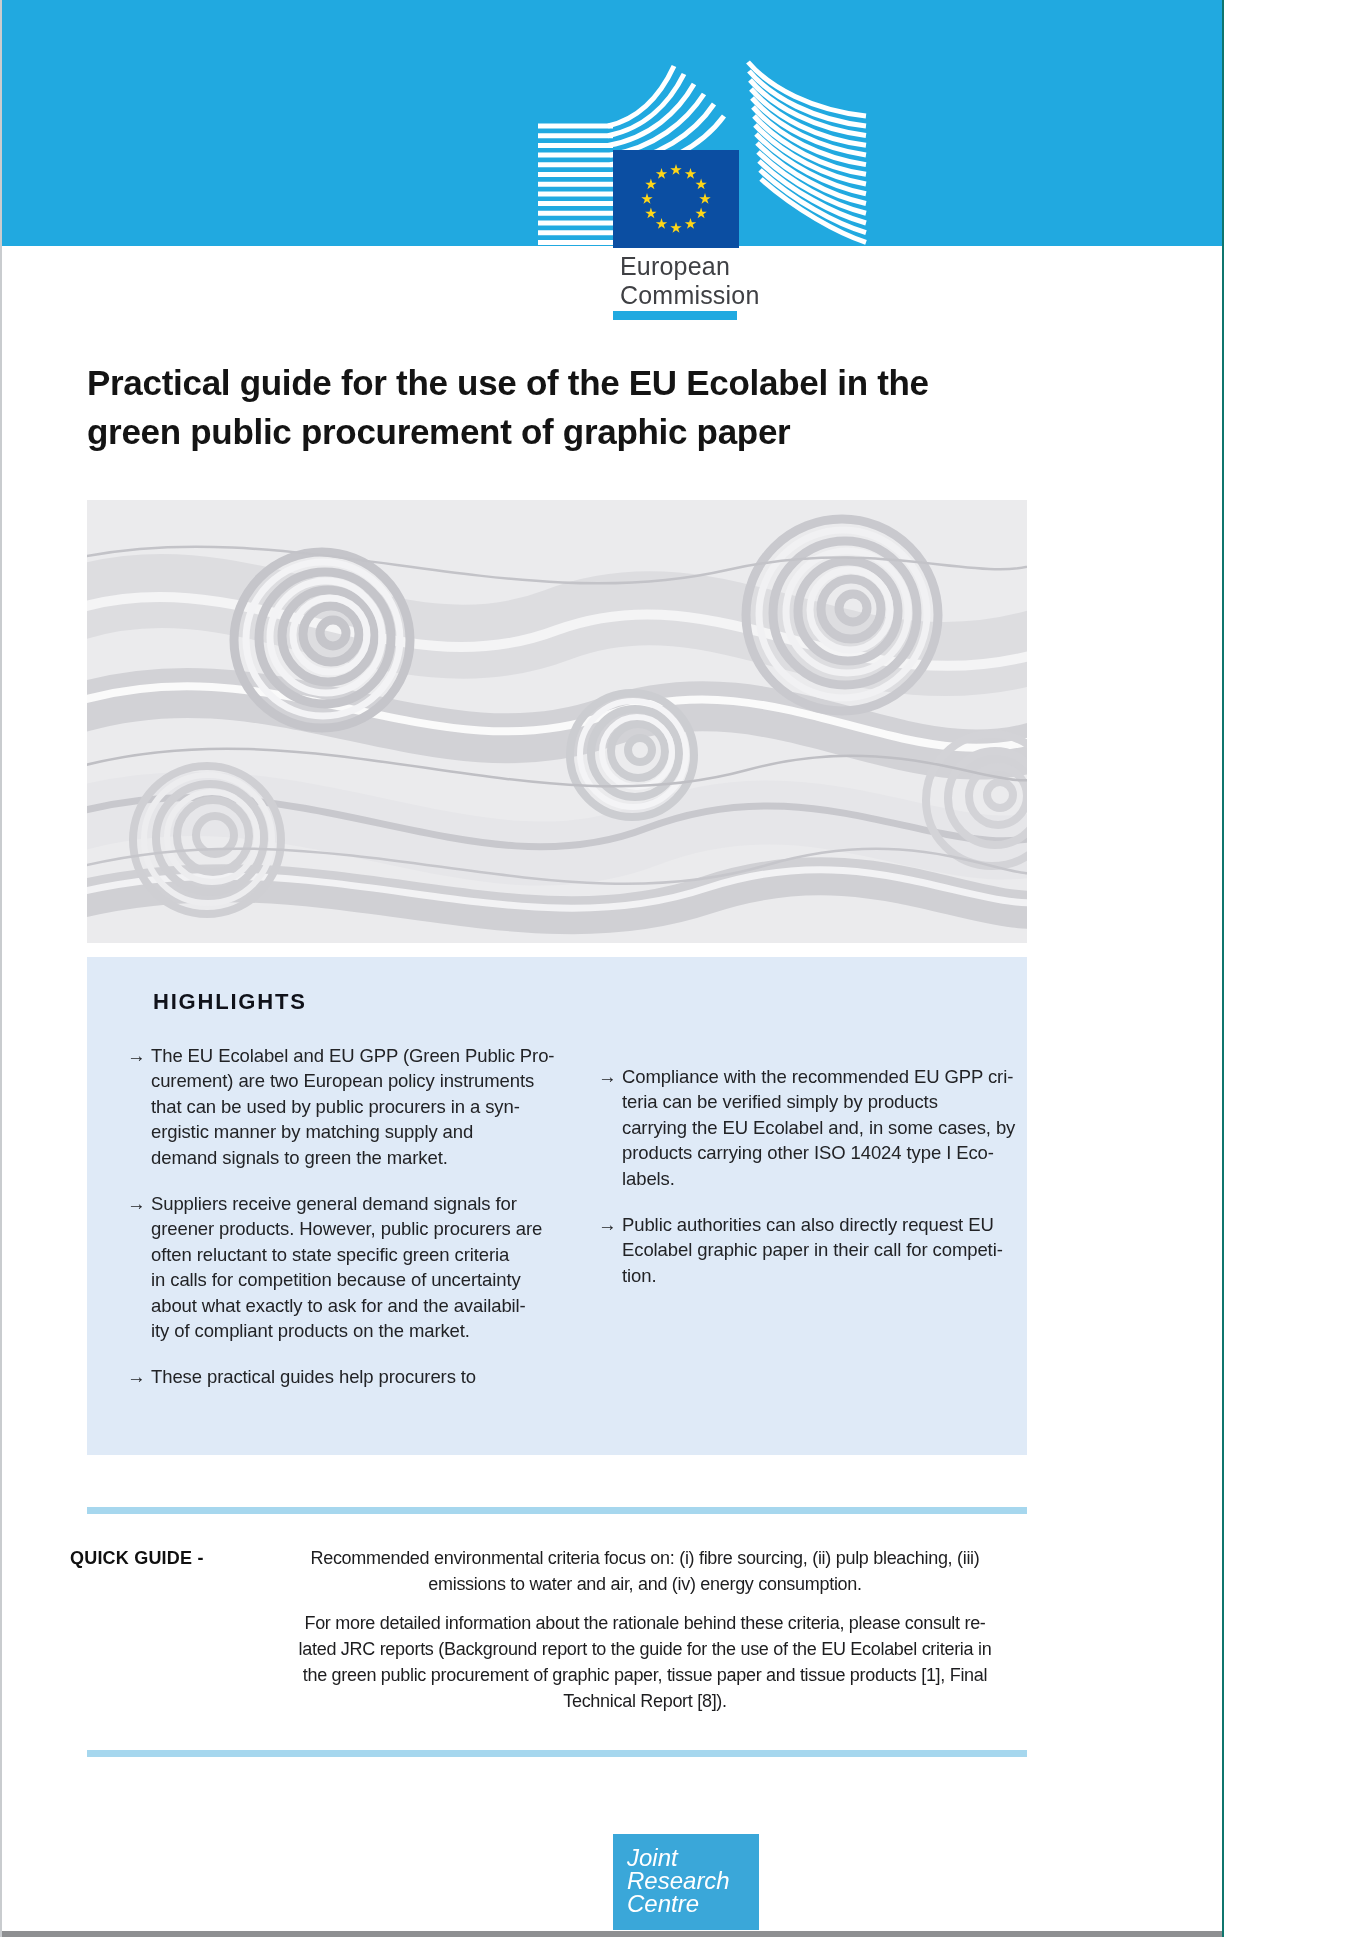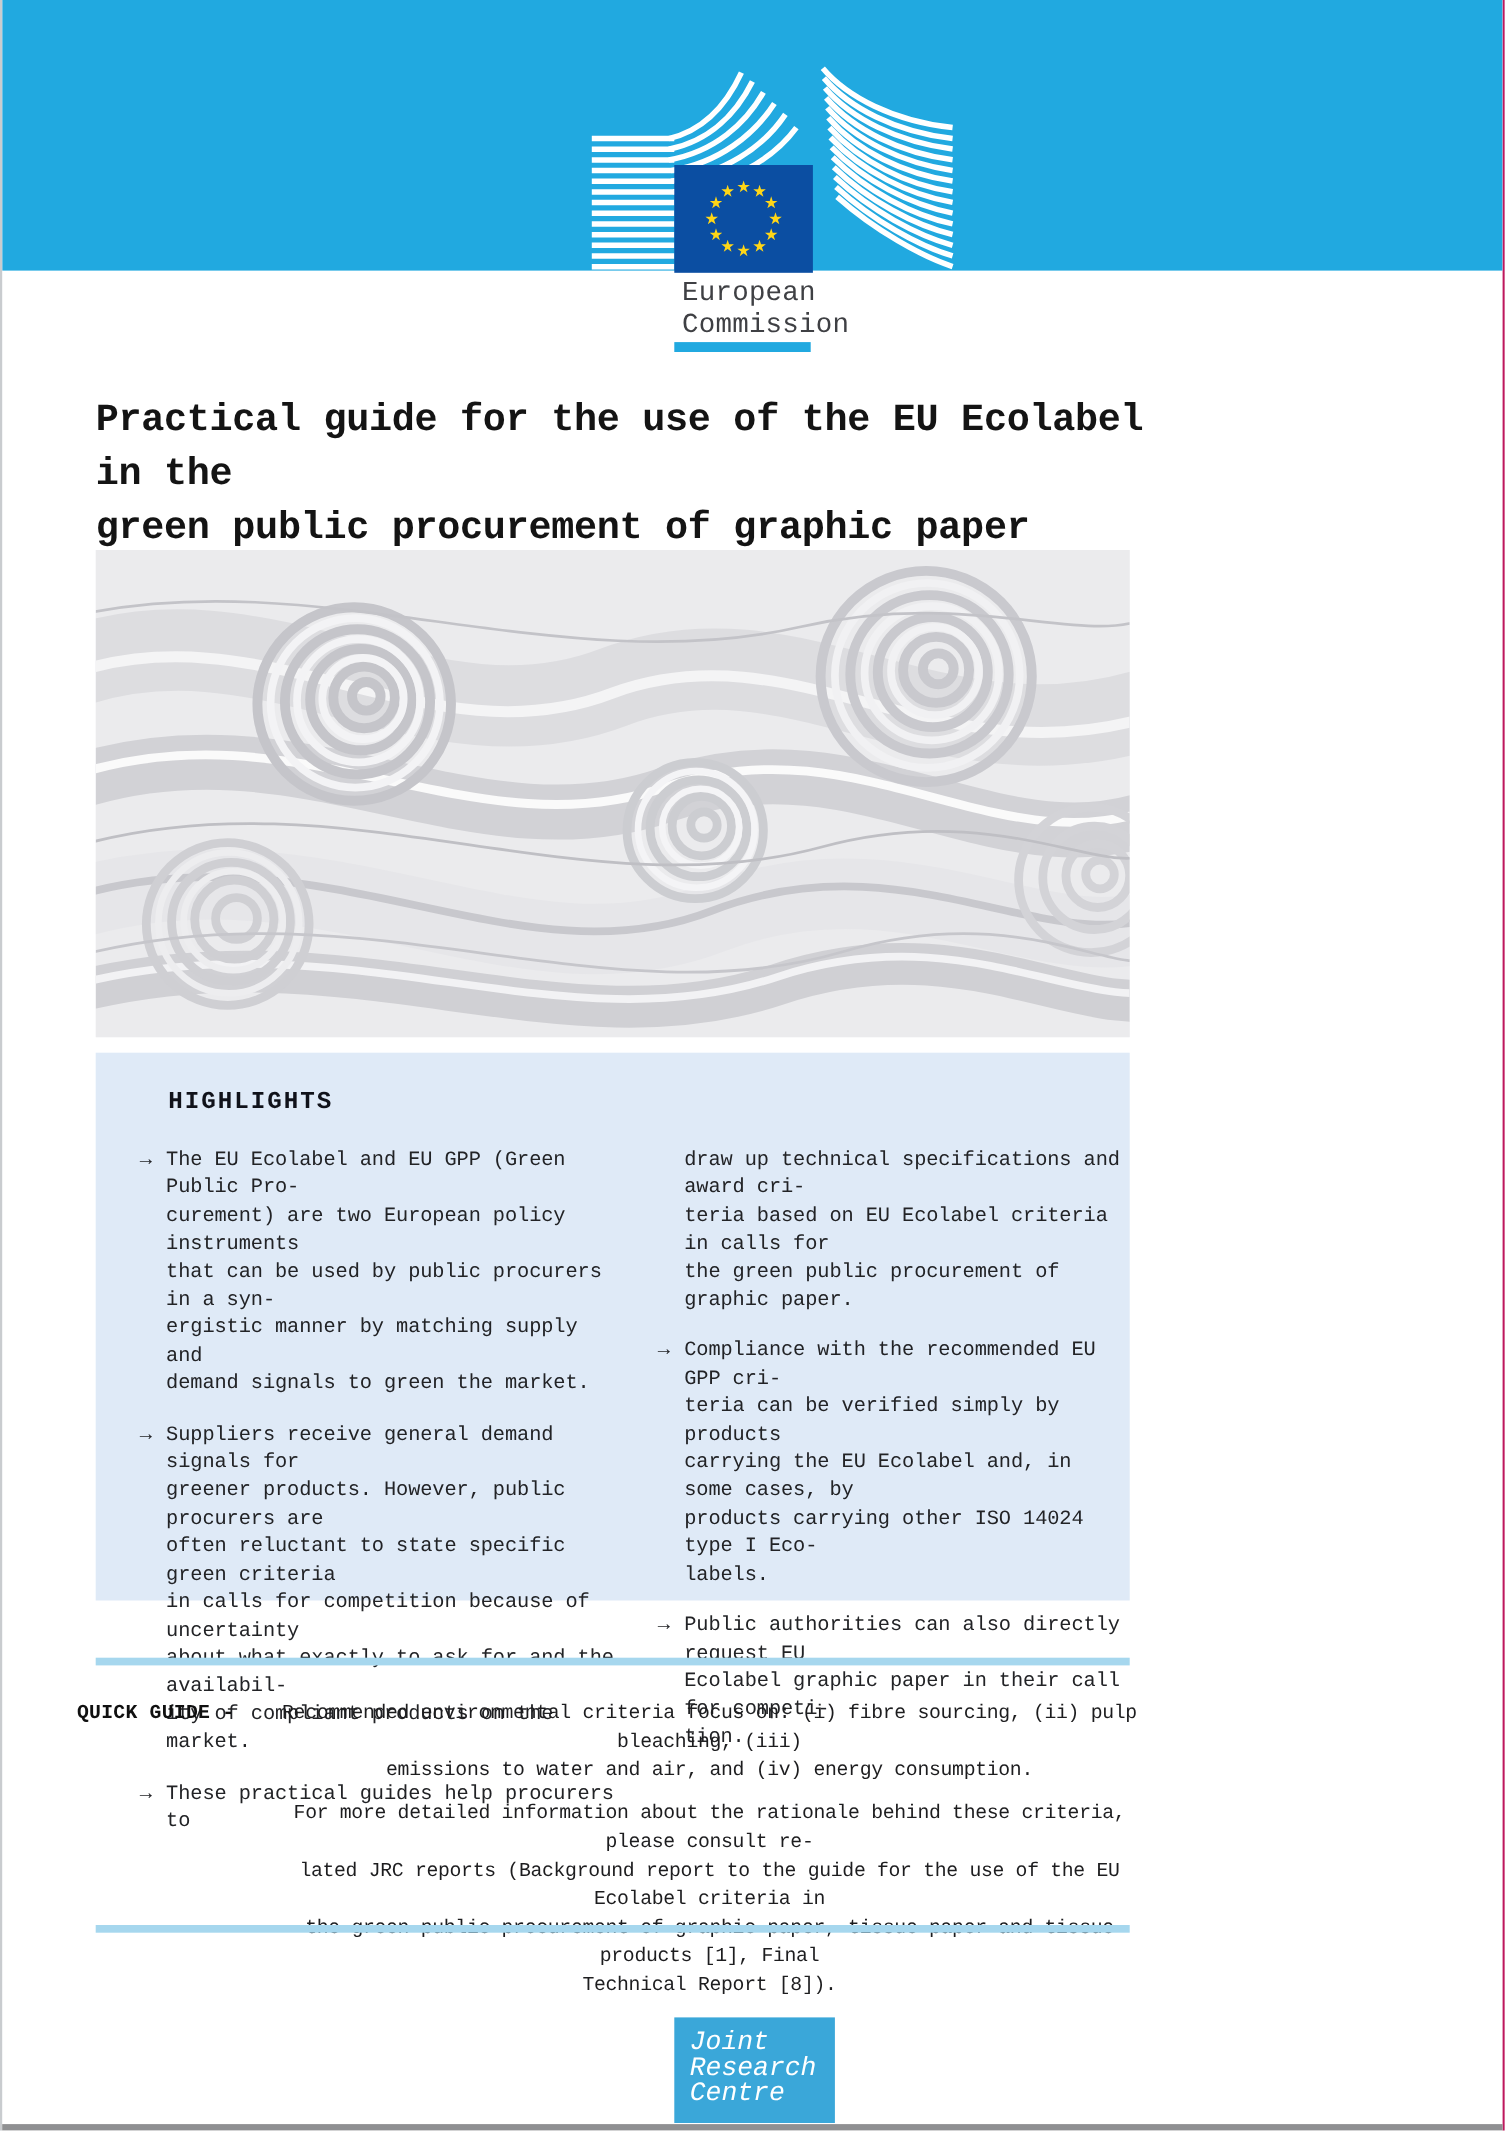--- a/index.html
+++ b/index.html
@@ -1,24 +1,24 @@
 <!DOCTYPE html>
 <html><head>
 <meta charset="utf-8">
 <style>
   html,body{margin:0;padding:0;background:#ffffff;}
   .page{
     position:relative;
-    width:1368px;height:1937px;
+    width:1224px;height:1937px;
     box-sizing:border-box;
     background:#ffffff;
     border-left:2px solid #c9cccf;
-    border-right:2px solid #be185d;
+    border-right:2px solid #0f766e;
     overflow:hidden;
-    font-family:Liberation Mono, monospace;
+    font-family:Liberation Sans, sans-serif;
   }
   .banner{
     position:absolute;left:0;top:0;right:0;height:246px;
     background:#21a9e0;
   }
   .ec-logo{
     position:absolute;left:520px;top:58px;width:350px;height:192px;
   }
   .ec-wordmark{
     position:absolute;left:618px;top:252px;
@@ -247,23 +247,20 @@
 ity of compliant products on the market.</span>
         </div>
         <div class="hl-item">
           <span class="hl-arrow">→</span>
           <span class="hl-text">These practical guides help procurers to</span>
         </div>
       </div>
       <div class="hl-col-right">
         <div class="hl-item">
           <span class="hl-arrow"></span>
-          <span class="hl-text">draw up technical specifications and award cri-
-teria based on EU Ecolabel criteria in calls for
-the green public procurement of graphic paper.</span>
         </div>
         <div class="hl-item">
           <span class="hl-arrow">→</span>
           <span class="hl-text">Compliance with the recommended EU GPP cri-
 teria can be verified simply by products
 carrying the EU Ecolabel and, in some cases, by
 products carrying other ISO 14024 type I Eco-
 labels.</span>
         </div>
         <div class="hl-item">

